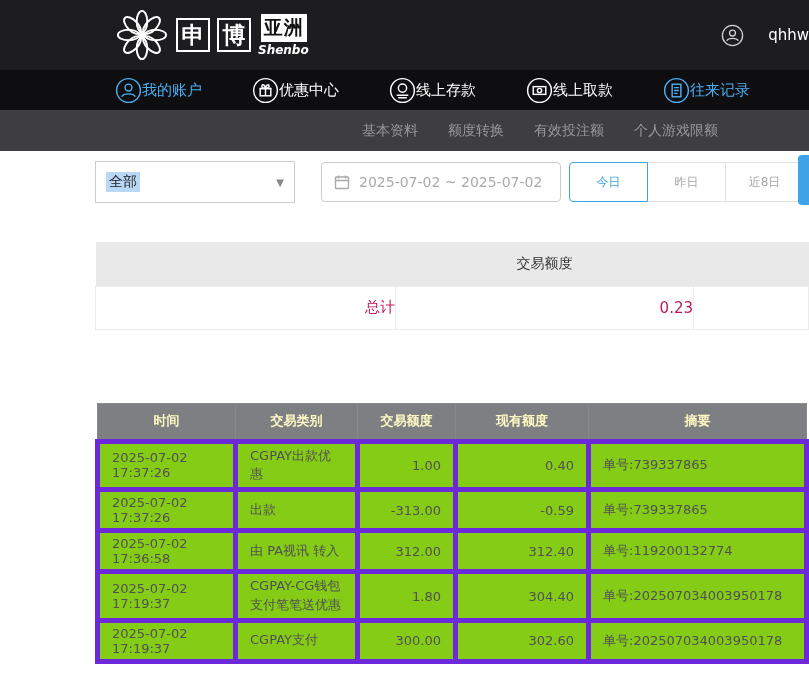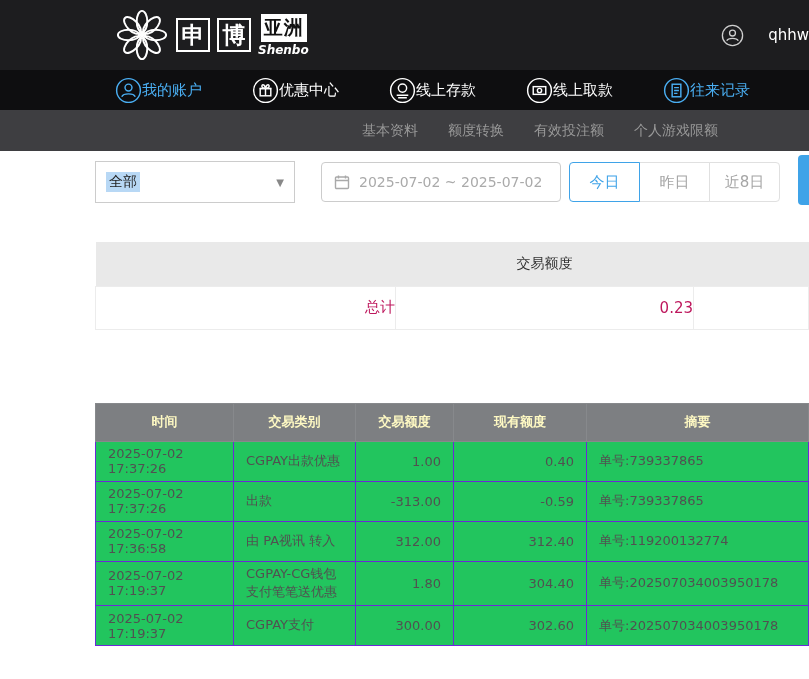--- a/index.html
+++ b/index.html
@@ -27,37 +27,37 @@
 
   
   .content{padding-left:95px}
   .filter-row{margin-top:10px;display:flex;align-items:center}
   .select-box{width:200px;height:42px;border:1px solid #ccc;border-radius:0;display:flex;align-items:center;justify-content:space-between;padding:0 10px;cursor:pointer;background:#fff}
   .select-value{background:#b8d8f5;color:#222;font-size:14px;padding:1px 3px}
   .chevron{color:#888;font-size:10px}
   .date-box{width:240px;height:40px;border:1px solid #ccc;border-radius:4px;display:flex;align-items:center;gap:9px;padding:0 12px;margin-left:26px;cursor:pointer;background:#fff}
   .date-text{color:#aaa;font-size:14px;white-space:nowrap}
   .btn-group{display:flex;margin-left:8px}
-  .btn{height:40px;width:71px;background:#fff;border:1px solid #e0e0e0;color:#a5a5a5;font-size:15px;display:flex;align-items:center;justify-content:center;cursor:pointer}
+  .btn{height:40px;width:79px;background:#fff;border:1px solid #e0e0e0;color:#a5a5a5;font-size:12px;display:flex;align-items:center;justify-content:center;cursor:pointer}
   .btn + .btn{margin-left:-1px}
   .btn:first-child{border-radius:4px 0 0 4px}
   .btn:last-child{border-radius:0 4px 4px 0}
   .btn.active{border-color:#3fa3e8;color:#3fa3e8;position:relative;z-index:1}
   .edge-btn{position:absolute;right:0;top:155px;width:11px;height:50px;background:#3fa3e8;border-radius:4px 0 0 4px;cursor:pointer}
 
   
   table{border-collapse:collapse;table-layout:fixed}
   .summary{margin-top:39px;width:714px}
   .summary thead td{background:#e9e9e9;height:44px;text-align:center;font-size:14px;color:#333}
   .summary tbody td{height:43px;border:1px solid #ececec;text-align:right;font-size:15px;color:#be185d;background:#fff}
 
   
   .records{margin-top:73px;width:714px}
   .records thead td{background:#7d7f82;color:#fef9c3;font-size:13px;font-weight:bold;height:38px;text-align:center;border:1px solid #87898c}
-  .records tbody td{height:40px;font-size:13px;color:#515151;border:1px solid #6d28d9;padding:3px 12px;background:#22c55e;vertical-align:middle}
+  .records tbody td{height:40px;font-size:13px;color:#515151;border:5px solid #6d28d9;padding:3px 12px;background:#84cc16;vertical-align:middle}
   .td-time{padding-left:11px}
   .td-type{padding-left:10px;line-height:1.45}
   .num{text-align:right;padding-right:13px}
   .td-note{padding-left:12px}
 </style>
 </head>
 <body>
 
 <header class="topbar">
   <div class="logo">

